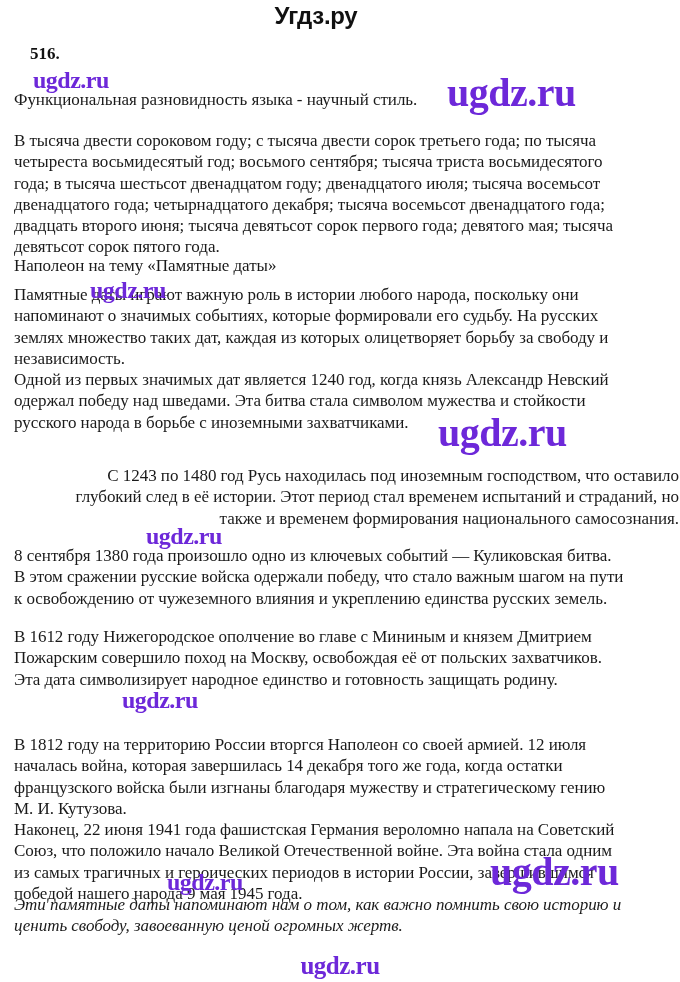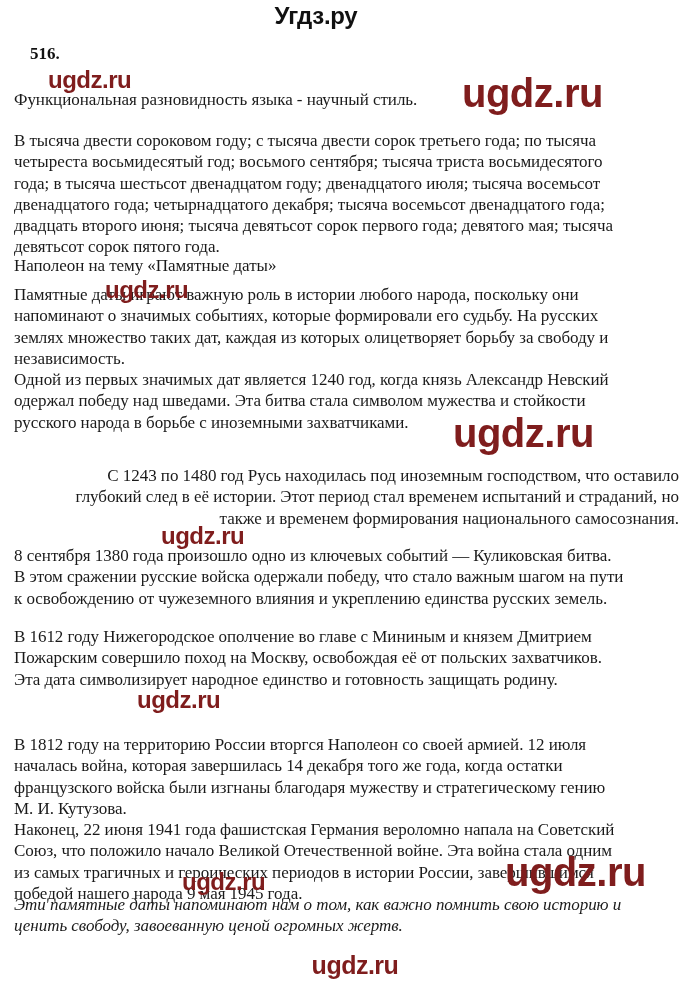--- a/index.html
+++ b/index.html
@@ -18,24 +18,23 @@
       position: absolute; top: 44px; left: 14px;
       font-size: 17px; font-weight: bold; color: #111; margin-left: 16px;
     }
     .para {
       position: absolute; left: 14px; width: 665px;
       font-size: 17px; line-height: 21.3px; white-space: pre-line;
       letter-spacing: -0.05px;
     }
     .wm {
       position: absolute;
-      font-family: Liberation Sans, sans-serif;
-      font-weight: bold; color: #7f1d1d; letter-spacing: -0.5px;
+      font-family: Liberation Serif, serif;
+      font-weight: bold; color: #6d28d9; letter-spacing: -0.5px;
       line-height: 1;
-      margin-left: 15px;
     }
     .wm.big { font-size: 40px; }
     .wm.small { font-size: 24px; }
     .wm.footer { font-size: 25px; }
   </style>
 </head>
 <body>
 
 <div class="site-title">Угдз.ру</div>
 

